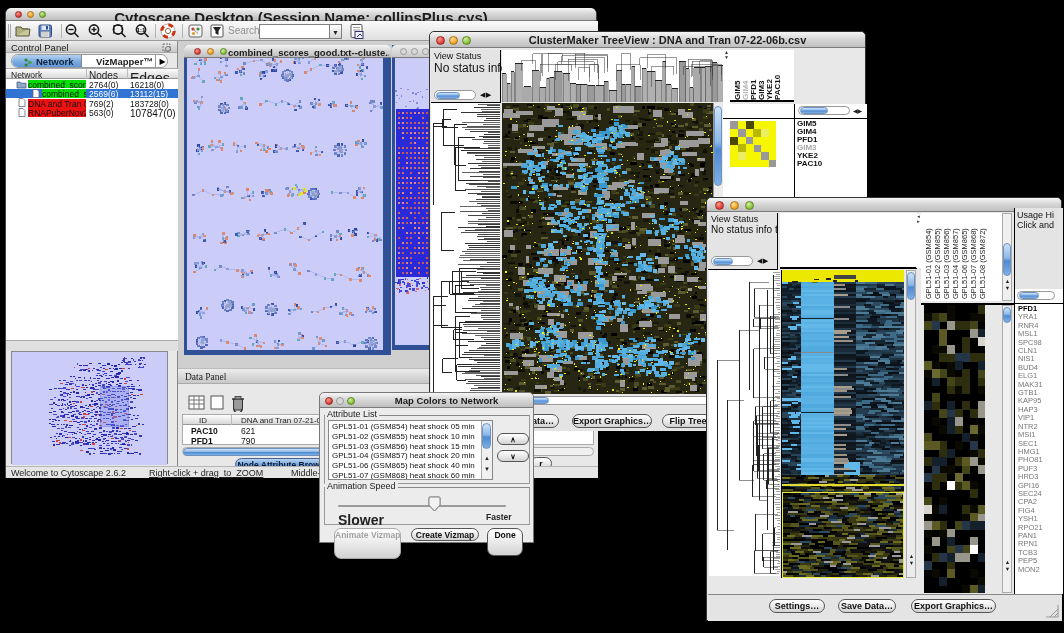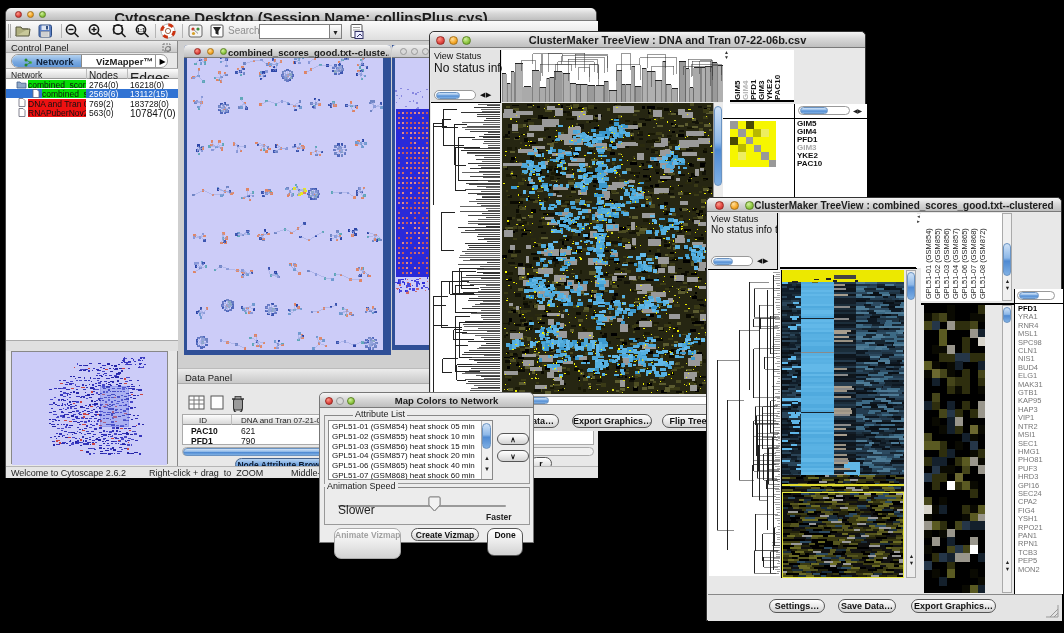--- a/index.html
+++ b/index.html
@@ -181,21 +181,21 @@
           <path fill="#6679c4" d="M103.5 18.5h2.5v2.5h-2.5zM99 21h2.5v2.5h-2.5zM94 16h2.5v2.5h-2.5zM150.5 14.5h2.5v2.5h-2.5zM145 8.5h2.5v2.5h-2.5zM156.5 94h2.5v2.5h-2.5zM146 90.5h2.5v2.5h-2.5zM156.5 87h2.5v2.5h-2.5zM130 134.5h2.5v2.5h-2.5zM127.5 139h2.5v2.5h-2.5zM122.5 130h2.5v2.5h-2.5zM129.5 132h2.5v2.5h-2.5zM42 250.5h2.5v2.5h-2.5zM36.5 250.5h2.5v2.5h-2.5zM34 246h2.5v2.5h-2.5zM34.5 243h2.5v2.5h-2.5zM44 243h2.5v2.5h-2.5zM87 253.5h2.5v2.5h-2.5zM78 248h2.5v2.5h-2.5zM80 245.5h2.5v2.5h-2.5zM10 286.5h2.5v2.5h-2.5zM10 278.5h2.5v2.5h-2.5zM178 287h2.5v2.5h-2.5zM177 283.5h2.5v2.5h-2.5zM187 280.5h2.5v2.5h-2.5z"></path>
           <path fill="#8ab" d="M98 18.5h2.5v2.5h-2.5zM102 15.5h2.5v2.5h-2.5zM102.5 18.5h2.5v2.5h-2.5zM102 14.5h2.5v2.5h-2.5zM101.5 14.5h2.5v2.5h-2.5zM147 12h2.5v2.5h-2.5zM35.5 47.5h2.5v2.5h-2.5zM34 51.5h2.5v2.5h-2.5zM153.5 92.5h2.5v2.5h-2.5zM152.5 92.5h2.5v2.5h-2.5zM124 133h2.5v2.5h-2.5zM122.5 136.5h2.5v2.5h-2.5zM127 137h2.5v2.5h-2.5zM128 135.5h2.5v2.5h-2.5zM40.5 247h2.5v2.5h-2.5zM40 245.5h2.5v2.5h-2.5zM41 242.5h2.5v2.5h-2.5zM40.5 245.5h2.5v2.5h-2.5zM42 245h2.5v2.5h-2.5zM83.5 251.5h2.5v2.5h-2.5zM85 249.5h2.5v2.5h-2.5zM14 283h2.5v2.5h-2.5zM13.5 282h2.5v2.5h-2.5zM13.5 280h2.5v2.5h-2.5zM182 285.5h2.5v2.5h-2.5zM185 281.5h2.5v2.5h-2.5z"></path>
           <path fill="#7c90cc" d="M97 18h2.5v2.5h-2.5zM152.5 7h2.5v2.5h-2.5zM150 8.5h2.5v2.5h-2.5zM151 11.5h2.5v2.5h-2.5zM38 51h2.5v2.5h-2.5zM34.5 45.5h2.5v2.5h-2.5zM35.5 47.5h2.5v2.5h-2.5zM149.5 89.5h2.5v2.5h-2.5zM151 87.5h2.5v2.5h-2.5zM152.5 92.5h2.5v2.5h-2.5zM152 89h2.5v2.5h-2.5zM126.5 136.5h2.5v2.5h-2.5zM128 132h2.5v2.5h-2.5zM124.5 135h2.5v2.5h-2.5zM82.5 251.5h2.5v2.5h-2.5zM13.5 280.5h2.5v2.5h-2.5zM13.5 279.5h2.5v2.5h-2.5zM186 284.5h2.5v2.5h-2.5zM183 285h2.5v2.5h-2.5zM182.5 280h2.5v2.5h-2.5z"></path>
           <path fill="#93a5d8" d="M97.5 16h2.5v2.5h-2.5zM152 8.5h2.5v2.5h-2.5zM152 7.5h2.5v2.5h-2.5zM148.5 11h2.5v2.5h-2.5zM34 48.5h2.5v2.5h-2.5zM34.5 51.5h2.5v2.5h-2.5zM153.5 91h2.5v2.5h-2.5zM37.5 248h2.5v2.5h-2.5zM41.5 246.5h2.5v2.5h-2.5zM86 251h2.5v2.5h-2.5zM80.5 253h2.5v2.5h-2.5zM81 251h2.5v2.5h-2.5zM82 249h2.5v2.5h-2.5zM13.5 280h2.5v2.5h-2.5zM15 280h2.5v2.5h-2.5zM183 283h2.5v2.5h-2.5zM181.5 286h2.5v2.5h-2.5z"></path>
           <path fill="#e8e820" d="M111 135h2.5v2.5h-2.5zM113 134h2.5v2.5h-2.5zM116 130h2.5v2.5h-2.5zM117 131.5h2.5v2.5h-2.5zM106 129h2.5v2.5h-2.5z"></path>
           <path fill="none" stroke="#96a4de" stroke-width="0.5" d="M13 1.5L11.5 -3M13 1.5L18 5.5M13 1.5L18.5 1M13 1.5L15.5 -2M13 1.5L8 5.5M13 1.5L14 5.5M13 1.5L18 4M13 1.5L10.5 -2.5M39 1.5L33.5 4M39 1.5L43.5 -1M39 1.5L40.5 -4M39 1.5L35.5 -2M39 1.5L39 7.5M39 1.5L33.5 0M57.5 5.5L67 2.5M67 2.5L74 2M74 2L80 6.5M80 6.5L86.5 9M90 6.5L93.5 3M90 6.5L88 12.5M90 6.5L83.5 6M90 6.5L86 1.5M90 6.5L88 2M90 6.5L82 5.5M90 6.5L85.5 12.5M90 6.5L82.5 7M112 1.5L107.5 4.5M112 1.5L108 -1M112 1.5L108.5 -1.5M112 1.5L108 4M112 1.5L112.5 4.5M112 1.5L111 -1.5M112 1.5L115.5 -1M112 1.5L108.5 0.5M122 4L128 0M128 0L136 -4M136 -4L143.5 -5.5M155 1.5L160.5 1M155 1.5L158.5 0.5M155 1.5L157 -2.5M155 1.5L151.5 4M155 1.5L152.5 -2M155 1.5L152.5 5.5M175 6L172.5 9M175 6L176 0.5M175 6L174 2M175 6L179.5 9M175 6L170.5 6.5M175 6L176 0M11 18L16.5 23.5M11 18L11.5 11.5M11 18L6.5 19.5M11 18L5.5 19.5M11 18L12 11.5M11 18L6.5 19.5M34 19L28 19.5M34 19L39.5 16.5M34 19L32.5 13.5M34 19L32.5 14.5M34 19L30.5 21.5M34 19L31.5 22M34 19L34 23.5M34 19L38 14.5M53.5 13.5L54 16.5M53.5 13.5L51 10.5M53.5 13.5L55.5 9M53.5 13.5L57 15.5M53.5 13.5L49.5 14.5M53.5 13.5L56 11M77 18L73.5 21M77 18L79 13.5M77 18L76 14.5M77 18L73 18M77 18L73 15M77 18L74 14.5M100.5 17L105.5 17M100.5 17L104.5 19.5M100.5 17L103 21.5M100.5 17L100.5 22M100.5 17L97.5 21.5M100.5 17L96 19.5M100.5 17L95 17M100.5 17L96 14.5M100.5 17L97.5 12.5M100.5 17L100.5 12M100.5 17L103 12.5M100.5 17L104.5 14.5M118.5 14L124 11.5M124 11.5L133.5 7M133.5 7L140.5 7M140.5 7L149.5 10M150.5 11L155.5 11M150.5 11L154.5 14M150.5 11L151.5 15.5M150.5 11L148.5 15M150.5 11L146.5 12.5M150.5 11L146.5 9.5M150.5 11L148.5 7M150.5 11L151.5 6.5M150.5 11L154.5 8M173.5 16.5L174.5 12.5M173.5 16.5L175 20.5M173.5 16.5L172.5 12.5M173.5 16.5L170 16.5M173.5 16.5L171 12.5M173.5 16.5L177.5 17.5M173.5 16.5L175.5 12M14.5 44.5L8 44.5M14.5 44.5L15 39M14.5 44.5L7 43M14.5 44.5L12 50.5M14.5 44.5L11.5 48.5M14.5 44.5L9.5 43M14.5 44.5L8.5 44M36.5 50L41.5 50M36.5 50L40.5 53M36.5 50L37.5 54.5M36.5 50L34.5 54M36.5 50L32 51.5M36.5 50L32 48.5M36.5 50L34.5 46M36.5 50L37.5 45M36.5 50L40.5 47M57.5 45L52 49M57.5 45L54 40.5M57.5 45L59.5 50.5M57.5 45L54.5 49.5M57.5 45L59 49.5M73.5 46L79.5 43M79.5 43L89 46M89 46L94.5 43M94.5 43L102 45.5M107 47.5L108.5 52M107 47.5L112 48M107 47.5L113.5 49.5M107 47.5L101 45.5M107 47.5L113 43.5M129 45.5L124 45M129 45.5L131.5 42M129 45.5L126.5 49M129 45.5L127 48.5M129 45.5L127.5 49.5M129 45.5L128 41M129 45.5L132.5 46M129 45.5L132 47M146.5 44L144 48.5M146.5 44L148.5 47.5M146.5 44L143.5 46M146.5 44L147.5 47.5M146.5 44L142 47M164 47.5L166.5 53M164 47.5L169.5 49M164 47.5L163.5 44.5M164 47.5L159 47M164 47.5L169.5 48M164 47.5L159 47.5M187.5 48.5L184 43.5M187.5 48.5L194 49M187.5 48.5L186 43.5M187.5 48.5L194 45.5M187.5 48.5L184 53M187.5 48.5L183.5 45M10 92.5L15.5 89.5M10 92.5L12 88M10 92.5L15 90.5M10 92.5L14.5 93M10 92.5L12 96M10 92.5L16 90M10 92.5L13.5 90M10 92.5L11.5 87.5M29.5 88.5L25.5 92M29.5 88.5L25 83.5M29.5 88.5L32 83.5M29.5 88.5L34.5 91.5M29.5 88.5L24 86.5M29.5 88.5L22.5 88M29.5 88.5L34.5 89.5M29.5 88.5L35.5 86.5M51 88L46.5 87M51 88L54 93M51 88L49.5 93.5M51 88L58 88.5M51 88L46.5 84.5M76.5 87L69.5 85M76.5 87L79 93M76.5 87L81 89.5M76.5 87L82.5 91M76.5 87L77 91.5M76.5 87L70.5 87M76.5 87L73.5 91.5M93.5 90.5L88.5 86.5M93.5 90.5L89 93M93.5 90.5L87 94M93.5 90.5L89 88.5M93.5 90.5L100 90M93.5 90.5L89.5 87M93.5 90.5L99 91M93.5 90.5L86.5 93.5M111 89.5L116 91.5M111 89.5L116.5 89.5M111 89.5L110.5 93M111 89.5L106.5 89M111 89.5L112.5 85.5M111 89.5L115.5 88M111 89.5L108 87M129 92.5L128.5 88.5M129 92.5L132.5 96.5M129 92.5L134.5 94M129 92.5L124 95.5M129 92.5L129 97M153 91.5L158.5 91.5M153 91.5L157.5 95M153 91.5L154.5 97M153 91.5L151 97M153 91.5L148.5 95M153 91.5L147.5 91.5M153 91.5L148.5 88.5M153 91.5L151 86.5M153 91.5L154.5 86.5M153 91.5L157.5 88.5M173.5 85.5L178.5 85.5M173.5 85.5L175 88M173.5 85.5L171 83M173.5 85.5L170 84.5M173.5 85.5L169.5 86.5M173.5 85.5L175.5 82M173.5 85.5L175.5 89M173.5 85.5L169.5 84.5M6.5 137L15.5 132M15.5 132L25.5 137M25.5 137L35.5 136.5M37.5 133.5L43 133M37.5 133.5L45.5 134.5M37.5 133.5L40.5 129M37.5 133.5L34 137.5M37.5 133.5L31 131.5M37.5 133.5L44 136M37.5 133.5L31 129.5M37.5 133.5L31 131M61 137.5L63 141.5M61 137.5L57 140M61 137.5L56.5 139.5M61 137.5L55 139.5M61 137.5L66 138M61 137.5L65.5 134.5M61 137.5L60.5 131.5M79.5 135.5L75.5 134.5M79.5 135.5L81.5 132.5M79.5 135.5L83 134M79.5 135.5L76.5 137.5M79.5 135.5L84.5 135.5M79.5 135.5L79.5 132.5M79.5 135.5L82 132.5M103 133L100.5 130M103 133L105.5 131M103 133L98.5 131M103 133L101.5 136.5M103 133L106 136.5M103 133L100.5 137M103 133L105 137.5M126.5 135.5L131.5 135.5M126.5 135.5L130.5 138.5M126.5 135.5L129 140M126.5 135.5L126.5 141M126.5 135.5L123.5 140M126.5 135.5L122 138.5M126.5 135.5L121 135.5M126.5 135.5L122 133M126.5 135.5L123.5 131M126.5 135.5L126.5 130.5M126.5 135.5L129 131M126.5 135.5L130.5 133M145 134.5L153.5 135M153.5 135L161 134.5M161 134.5L167 139M174.5 134L173 129.5M174.5 134L177 129.5M174.5 134L175.5 140M174.5 134L170 136M174.5 134L170 133M174.5 134L177.5 137.5M174.5 134L172 130.5M174.5 134L170 133M13 179L16 176M13 179L17 177.5M13 179L17.5 182M13 179L7 179M13 179L7.5 177.5M35.5 180.5L38 184.5M35.5 180.5L39.5 180.5M35.5 180.5L36.5 175.5M35.5 180.5L34 185M35.5 180.5L36 175M35.5 180.5L40 178.5M35.5 180.5L37.5 183.5M56 177L60 173M56 177L61.5 173M56 177L49.5 176.5M56 177L51 177.5M56 177L61 176M56 177L51.5 175M75.5 177L81 175.5M75.5 177L76 181M75.5 177L77.5 172.5M75.5 177L71 177.5M75.5 177L76.5 181M75.5 177L73.5 180.5M75.5 177L80 175M75.5 177L71.5 177M88 174.5L97.5 171.5M97.5 171.5L104.5 174.5M104.5 174.5L110.5 170M110.5 170L117 165M113 178.5L122 182M122 182L129 177.5M129 177.5L136 174M148.5 178L153 178M148.5 178L144 177.5M148.5 178L143.5 181.5M148.5 178L154 180.5M148.5 178L150 182M148.5 178L150.5 173.5M148.5 178L153 175.5M166 173.5L168 171.5M166 173.5L162 172.5M166 173.5L165.5 177.5M166 173.5L168 176M166 173.5L169.5 172M166 173.5L168.5 176.5M188.5 177L194 181.5M188.5 177L180.5 174.5M188.5 177L180.5 179M188.5 177L187.5 181M188.5 177L189.5 182.5M188.5 177L186 182.5M188.5 177L191.5 181.5M13.5 210L10.5 204.5M13.5 210L18.5 208M13.5 210L16.5 204.5M13.5 210L16 205.5M13.5 210L9 208.5M13.5 210L14.5 204M13.5 210L7.5 213.5M13.5 210L8.5 205.5M28 212L33.5 208.5M33.5 208.5L40.5 211M40.5 211L50.5 212.5M50.5 212.5L56.5 214.5M60 216L55.5 213M60 216L55.5 215.5M60 216L56 211.5M60 216L55 218M60 216L65 215M60 216L64.5 213M60 216L55.5 212M60 216L55 218.5M83.5 217L89 216M83.5 217L91 218M83.5 217L88.5 214M83.5 217L81.5 210.5M83.5 217L91 219M107.5 211L108.5 207M107.5 211L107.5 206.5M107.5 211L103 207M107.5 211L112 215.5M107.5 211L103.5 206.5M121.5 212.5L128.5 216M128.5 216L138 220M138 220L145.5 221M147.5 216.5L154 216.5M154 216.5L163.5 221.5M163.5 221.5L173 222M176.5 214L170.5 211.5M176.5 214L181 217.5M176.5 214L173 217M176.5 214L175.5 210M176.5 214L175 210.5M176.5 214L172 218M176.5 214L172 210M176.5 214L182 218M17 255L20 250M17 255L12 253M17 255L10 254.5M17 255L14 250.5M17 255L12.5 256M17 255L13.5 259.5M17 255L10.5 254M40.5 247L45.5 247M40.5 247L45 250M40.5 247L43 252M40.5 247L40.5 252.5M40.5 247L37.5 252M40.5 247L35.5 250M40.5 247L35 247M40.5 247L35.5 244.5M40.5 247L37.5 242.5M40.5 247L40.5 241.5M40.5 247L43 242.5M40.5 247L45 244.5M60.5 249.5L59 255M60.5 249.5L58 253M60.5 249.5L54.5 249.5M60.5 249.5L67 251M60.5 249.5L62.5 254.5M60.5 249.5L64 255M60.5 249.5L56 251.5M60.5 249.5L66 246.5M84 251L89.5 251M84 251L88 254.5M84 251L85 256.5M84 251L81.5 255.5M84 251L79 253M84 251L79 249.5M84 251L81.5 246.5M84 251L85 246M84 251L88 247.5M107.5 252L103 252.5M107.5 252L110 247.5M107.5 252L113.5 251M107.5 252L102.5 255.5M107.5 252L111.5 249M107.5 252L107.5 246.5M107.5 252L102 251.5M125 254L130.5 253.5M130.5 253.5L136.5 250M136.5 250L143.5 249M143.5 249L149 246.5M160 252.5L159.5 257.5M160 252.5L153 255M160 252.5L155.5 251M160 252.5L165.5 256.5M160 252.5L159 256.5M160 252.5L154.5 255M160 252.5L163.5 255.5M160 252.5L156 250M183.5 252.5L180.5 250M183.5 252.5L178.5 253.5M183.5 252.5L188 251M183.5 252.5L185.5 255M183.5 252.5L188 254M183.5 252.5L180 251.5M183.5 252.5L180 249.5M183.5 252.5L186 249.5M14.5 284L20 284M14.5 284L19 286.5M14.5 284L17 288.5M14.5 284L14 289M14.5 284L11.5 288M14.5 284L9.5 285.5M14.5 284L9.5 282.5M14.5 284L11.5 280M14.5 284L14 278.5M14.5 284L17 279M14.5 284L19 281M33.5 282.5L40.5 284.5M40.5 284.5L49 286.5M49 286.5L58 290M70 283L63.5 280M70 283L66 286.5M70 283L73 288M70 283L68.5 277M70 283L74 288M70 283L76.5 285M70 283L70 287.5M90.5 286.5L95.5 287M90.5 286.5L89 289.5M90.5 286.5L88 283M90.5 286.5L88 290M90.5 286.5L95 286M90.5 286.5L92 282.5M90.5 286.5L90.5 290M111 281.5L115.5 278M111 281.5L114.5 277M111 281.5L112 275.5M111 281.5L115.5 279.5M111 281.5L115 278.5M132 285L126.5 290M132 285L130 279M132 285L136 282.5M132 285L133.5 280.5M132 285L139 288M150 284.5L158 283.5M158 283.5L167 287M167 287L175 284M175 284L181 283.5M183.5 285L189.5 285M183.5 285L188.5 288M183.5 285L185.5 290.5M183.5 285L182 290.5M183.5 285L179 288M183.5 285L178 285M183.5 285L179 281.5M183.5 285L182 279.5M183.5 285L185.5 279.5M183.5 285L188.5 281.5M112 132L117 134M112 132L109 127M112 132L112 136.5M112 132L109.5 129M112 132L114 135M112 132L117.5 131.5M112 132L111.5 137M112 132L118 132.5M112 132L107 130.5"></path>
         </svg></div>
     </div>
 <div class="abs" style="left:172px;top:360px;width:420px;height:98px;background:#e8e8e8;">
 <div class="abs" style="left:0;top:0;width:100%;height:16px;background:linear-gradient(#ececec,#c8c8c8);border-bottom:1px solid #aaa;border-top:1px solid #bbb;"></div>
-<div class="abs" style="left:7px;top:3.5px;font-size:9.5px;color:#1a1a1a;">Data Panel</div>
+<div class="abs" style="left:7px;top:3.5px;font-size:9.5px;color:#1a1a1a;font-family:Liberation Serif, serif;">Data Panel</div>
 <svg class="abs" style="left:10px;top:26px" width="60" height="18">
         <rect x="1" y="2" width="15" height="13" fill="#fdfdfd" stroke="#555"></rect>
         <path d="M1 6 h15 M1 10 h15 M6 2 v13 M11 2 v13" stroke="#777" stroke-width="1" fill="none"></path>
         <rect x="23" y="2" width="12" height="13" fill="#fdfdfd" stroke="#555"></rect>
         <path d="M44 5 h12 M46 5 v10 a1 1 0 0 0 8 0 v-10" stroke="#333" stroke-width="1.6" fill="none"></path>
         <rect x="45.5" y="5" width="9" height="11" rx="2" fill="#9a9a9a" stroke="#333"></rect>
         <rect x="47" y="2.5" width="6" height="2.5" fill="#9a9a9a" stroke="#333" stroke-width="0.8"></rect>
       </svg>
 <div class="abs" style="left:4px;top:46px;width:412px;height:31px;background:#fff;border:1px solid #aaa;">
         <div class="abs" style="left:0;top:0;width:100%;height:9.5px;background:linear-gradient(#fdfdfd,#d8d8d8);border-bottom:1px solid #999;">
@@ -209,21 +209,21 @@
         <div class="abs" style="left:8px;top:21px;font-size:8.5px;font-weight:bold;color:#111;">PFD1</div>
         <div class="abs" style="left:58px;top:21px;font-size:8.5px;color:#111;">790</div>
       </div>
 <div class="abs" style="left:4px;top:79px;width:412px;height:9px;background:#f0f0f0;border:1px solid #aaa;border-radius:5px;"></div>
 <div class="pill" style="left:5px;top:79.5px;width:186px;height:8px;"></div>
 <div class="abs" style="left:57px;top:90px;width:100px;height:13px;background:linear-gradient(#b8d4f2,#6fa3e0 55%,#4f8ad2);border:1px solid #46648e;border-radius:7px;font-size:8.5px;font-weight:bold;color:#0c1a30;text-align:center;line-height:12px;white-space:nowrap;">Node Attribute Browser</div>
 <div class="btn" style="left:352px;top:89px;width:22px;height:13px;font-size:8.5px;line-height:12px;border-radius:7px;">r</div>
 </div>
 <div class="abs" style="left:0;top:458px;width:592px;height:12px;background:#e6e6e6;border-top:1px solid #b5b5b5;">
       <div class="abs" style="left:5px;top:1px;font-size:9px;color:#222;">Welcome to Cytoscape 2.6.2</div>
-      <div class="abs" style="left:143px;top:1px;font-size:9px;color:#222;">Right-click + drag&nbsp; to&nbsp; ZOOM</div>
+      <div class="abs" style="left:143px;top:1px;font-size:9px;color:#222;text-decoration:underline;">Right-click + drag&nbsp; to&nbsp; ZOOM</div>
       <div class="abs" style="left:285px;top:1px;font-size:9px;color:#222;">Middle-click + drag&nbsp; to&nbsp; PAN</div>
     </div>
 </div>
 <div class="win" style="left:429px;top:31px;width:437px;height:400px;border:1px solid #333;border-radius:5px 5px 0 0;">
 <div class="tbar" style="height:16px;border-radius:5px 5px 0 0;"></div>
 <div class="tl r" style="left:6px;top:4px;width:9px;height:9px;"></div>
 <div class="tl o" style="left:19px;top:4px;width:9px;height:9px;"></div>
 <div class="tl g" style="left:32px;top:4px;width:9px;height:9px;"></div>
 <div class="ttl" style="top:2px;font-size:11px;">ClusterMaker TreeView : DNA and Tran 07-22-06b.csv</div>
 <div class="abs" style="left:1px;top:18px;width:70px;height:53px;background:#e4e4e4;border-right:1.5px solid #000;border-bottom:1px solid #000;">
@@ -313,21 +313,20 @@
 <div class="abs" style="left:1px;top:374px;width:435px;height:25px;background:#e4e4e4;"></div>
 <div class="btn" style="left:67px;top:8px;width:62px;height:14px;font-size:9px;line-height:13px;border-radius:8px;top:382px;">Save Data…</div>
 <div class="btn" style="left:142px;top:382px;width:80px;height:14px;font-size:9px;line-height:13px;border-radius:8px;">Export Graphics…</div>
 <div class="btn" style="left:232px;top:382px;width:70px;height:14px;font-size:9px;line-height:13px;border-radius:8px;">Flip Tree N…</div>
 </div>
 <div class="win" style="left:706px;top:197px;width:356px;height:424px;border:1px solid #333;border-radius:5px 5px 0 0;">
 <div class="tbar" style="height:14px;border-radius:5px 5px 0 0;"></div>
 <div class="tl r" style="left:8px;top:2.5px;width:9px;height:9px;"></div>
 <div class="tl o" style="left:23px;top:2.5px;width:9px;height:9px;"></div>
 <div class="tl g" style="left:38px;top:2.5px;width:9px;height:9px;"></div>
-<div class="ttl" style="top:1.5px;font-size:10px;left:42px;right:2px;">ClusterMaker TreeView : combined_scores_good.txt--clustered</div>
 <div class="abs" style="left:1px;top:15px;width:70px;height:57px;background:#e4e4e4;border-right:1.5px solid #000;border-bottom:1px solid #000;">
       <div class="abs" style="left:3px;top:1px;font-size:9px;color:#111;">View Status</div>
       <div class="abs" style="left:3px;top:11px;font-size:10px;color:#111;white-space:nowrap;">No status info t</div>
       <div class="strack" style="left:3px;top:43px;width:42px;height:10px;"></div>
       <div class="pill" style="left:5px;top:44.5px;width:20px;height:7px;"></div>
       <div class="abs" style="left:49px;top:44px;font-size:7px;color:#111;">◀ ▶</div>
     </div>
 <div class="abs" style="left:72.5px;top:15px;width:137px;height:56px;background:#fff;border-bottom:2.5px solid #000;"></div>
 <div class="abs" style="left:209px;top:16px;width:5px;height:54px;background:#fff;font-size:4.5px;color:#333;text-align:center;line-height:5px;">◄<br>►</div>
 <div class="abs" style="left:214px;top:15px;width:81px;height:88px;background:#fff;"><svg width="81" height="88">
@@ -337,20 +336,24 @@
           <text transform="translate(28,86) rotate(-90)">GPL51-03 (GSM856)</text>
           <text transform="translate(37,86) rotate(-90)">GPL51-04 (GSM857)</text>
           <text transform="translate(46,86) rotate(-90)">GPL51-06 (GSM865)</text>
           <text transform="translate(55,86) rotate(-90)">GPL51-07 (GSM868)</text>
           <text transform="translate(64,86) rotate(-90)">GPL51-08 (GSM872)</text>
         </g>
       </svg></div>
 <div class="abs" style="left:295px;top:15px;width:10px;height:88px;background:#f0f0f0;border:1px solid #aaa;"></div>
 <div class="pill" style="left:296px;top:45px;width:8px;height:33px;border-radius:4px;"></div>
 <div class="abs" style="left:296.5px;top:80px;font-size:5.5px;color:#222;line-height:6.5px;text-align:center;width:8px;">▲<br>▼</div>
+<div class="abs" style="left:307px;top:10px;width:49px;height:81px;background:#e4e4e4;border-left:1.5px solid #000;">
+      <div class="abs" style="left:2px;top:2px;font-size:9px;color:#111;white-space:nowrap;">Usage Hi</div>
+      <div class="abs" style="left:2px;top:12px;font-size:9px;color:#111;white-space:nowrap;">Click and</div>
+    </div>
 <div class="abs" style="left:307px;top:91px;width:49px;height:14px;background:#fff;border-left:1.5px solid #000;">
       <div class="strack" style="left:2px;top:2px;width:38px;height:9px;"></div>
       <div class="pill" style="left:4px;top:3px;width:20px;height:7px;"></div>
     </div>
 <div class="abs" style="left:214px;top:105px;width:142px;height:1.5px;background:#000;"></div>
 <div class="abs" style="left:2px;top:72px;width:71px;height:306px;"><svg width="71" height="306" viewBox="0 0 71 306" shape-rendering="crispEdges">
         <path fill="#fff" d="M0 0h71v306h-71z"></path>
         <path fill="none" stroke="#444" stroke-width="0.5" d="M63.5 2L71 2M67 4L71 4M64.5 6L71 6M66 8.5L71 8.5M64.5 10.5L71 10.5M66.5 13L71 13M67.5 15.5L71 15.5M66.5 18L71 18M64.5 20.5L71 20.5M67.5 23L71 23M67.5 25L71 25M64.5 27.5L71 27.5M67 29.5L71 29.5M66 32.5L71 32.5M66.5 35L71 35M67 37L71 37M67.5 39.5L71 39.5M69 42.5L71 42.5M64 44.5L71 44.5M66 47L71 47M65.5 49.5L71 49.5M66 52L71 52M65.5 55L71 55M65 57.5L71 57.5M68 60L71 60M67 63L71 63M66.5 65L71 65M64.5 67.5L71 67.5M65 69.5L71 69.5M65.5 71.5L71 71.5M64 74L71 74M63 76L71 76M65.5 78.5L71 78.5M65 80.5L71 80.5M66.5 83.5L71 83.5M67 86L71 86M66.5 88L71 88M68 91L71 91M66 93.5L71 93.5M68 96.5L71 96.5M64 99L71 99M65 101.5L71 101.5M67.5 103.5L71 103.5M64.5 106L71 106M69 108.5L71 108.5M67.5 111L71 111M66.5 113.5L71 113.5M63 116L71 116M65 119L71 119M68.5 121.5L71 121.5M65.5 123.5L71 123.5M65.5 126L71 126M68 128.5L71 128.5M67.5 131L71 131M66 134L71 134M66.5 136L71 136M64 138.5L71 138.5M68 141.5L71 141.5M68.5 143.5L71 143.5M66.5 146.5L71 146.5M64 148.5L71 148.5M64 151.5L71 151.5M68 154.5L71 154.5M65 157.5L71 157.5M65.5 160L71 160M68 163L71 163M68 166L71 166M68.5 168L71 168M67 170.5L71 170.5M68.5 173L71 173M67 176L71 176M65.5 178L71 178M66.5 180.5L71 180.5M65.5 182.5L71 182.5M65.5 185L71 185M65.5 187L71 187M66 189.5L71 189.5M64.5 191.5L71 191.5M64.5 193.5L71 193.5M65.5 196L71 196M67.5 198.5L71 198.5M63 201L71 201M68.5 204L71 204M65.5 206.5L71 206.5M66 209L71 209M67.5 211L71 211M68.5 214L71 214M65 216L71 216M65.5 219L71 219M67 221.5L71 221.5M63.5 224L71 224M67 227L71 227M66 229.5L71 229.5M65 232L71 232M65.5 234.5L71 234.5M66.5 237L71 237M67 239.5L71 239.5M67.5 242.5L71 242.5M65.5 245L71 245M66 248L71 248M67.5 250.5L71 250.5M68.5 253.5L71 253.5M68 256.5L71 256.5M68.5 259L71 259M66.5 262L71 262M66.5 264.5L71 264.5M68 267L71 267M68 269.5L71 269.5M63 272.5L71 272.5M63 275L71 275M64 277L71 277M64 280L71 280M66.5 282.5L71 282.5M67 284.5L71 284.5M67 286.5L71 286.5M64 288.5L71 288.5M68.5 291L71 291M68 293.5L71 293.5M64 296.5L71 296.5M66 299L71 299M68 301.5L71 301.5"></path>
         <path fill="none" stroke="#222" stroke-width="1" d="M43.5 194.5L43.5 226.5M61.5 46L61.5 83.5M54.5 287L54.5 297M44.5 48.5L44.5 56.5M44.5 153.5L44.5 201M53.5 136.5L53.5 167.5M47 145.5L47 185.5M45 280.5L45 303M46 136.5L46 154.5M49 175L49 200.5M65 257.5L65 275.5M57.5 209.5L57.5 218.5M61.5 130.5L61.5 162.5M45 18.5L45 47M54.5 183.5L54.5 210M55.5 87L55.5 99M53.5 143L53.5 178.5M64 135L64 164M46.5 244L46.5 280.5M48 163L48 208M48 153.5L48 169.5M59 177.5L59 214M53.5 263.5L53.5 290.5M59 178L59 199.5M44 166.5L44 194.5M44.5 78.5L44.5 127.5M51 48L51 58.5M63 167L63 210M61 281.5L61 303M44.5 150.5L44.5 190.5M64 5L64 300M58 20L58 260M50 35L50 230M30 60L30 210M8 90L8 260M18 130L18 280M40 12L40 120"></path>
         <path fill="none" stroke="#222" stroke-width="0.5" d="M43.5 194.5L70 194.5M43.5 226.5L66.5 226.5M61.5 46L69.5 46M61.5 83.5L68 83.5M54.5 287L71 287M54.5 297L68.5 297M44.5 48.5L66 48.5M44.5 56.5L69 56.5M44.5 153.5L70 153.5M44.5 201L70.5 201M53.5 136.5L68 136.5M53.5 167.5L67.5 167.5M47 145.5L69 145.5M47 185.5L67 185.5M45 280.5L69.5 280.5M45 303L66.5 303M46 136.5L66 136.5M46 154.5L69 154.5M49 175L70.5 175M49 200.5L70 200.5M65 257.5L66.5 257.5M65 275.5L70.5 275.5M57.5 209.5L71 209.5M57.5 218.5L69.5 218.5M61.5 130.5L67 130.5M61.5 162.5L69.5 162.5M45 18.5L70.5 18.5M45 47L66.5 47M54.5 183.5L67 183.5M54.5 210L69 210M55.5 87L66.5 87M55.5 99L70 99M53.5 143L69.5 143M53.5 178.5L69 178.5M64 135L69 135M64 164L68.5 164M46.5 244L68.5 244M46.5 280.5L69 280.5M48 163L69.5 163M48 208L67.5 208M48 153.5L69 153.5M48 169.5L69 169.5M59 177.5L69.5 177.5M59 214L70 214M53.5 263.5L66.5 263.5M53.5 290.5L70 290.5M59 178L66 178M59 199.5L70.5 199.5M44 166.5L66.5 166.5M44 194.5L66.5 194.5M44.5 78.5L71 78.5M44.5 127.5L70.5 127.5M51 48L71 48M51 58.5L70 58.5M63 167L70.5 167M63 210L68 210M61 281.5L69 281.5M61 303L70 303M44.5 150.5L67 150.5M44.5 190.5L70.5 190.5M50 35L64 35M50 230L58 230M30 60L50 60M30 210L45 210M8 90L30 90M8 260L25 260M18 130L35 130M40 12L60 12"></path>
@@ -458,21 +461,21 @@
       <path d="M13 1 L13 13 L1 13" fill="none" stroke="#999"></path>
       <path d="M13 5 L5 13 M13 9 L9 13" stroke="#999" fill="none"></path>
     </svg>
 </div>
 <div class="win" style="left:319px;top:392px;width:215px;height:151px;background:#ececec;border:1px solid #777;border-radius:5px 5px 0 0;">
 <div class="tbar" style="height:15px;border-radius:5px 5px 0 0;"></div>
 <div class="tl r" style="left:5px;top:4px;width:8px;height:8px;"></div>
 <div class="tl d" style="left:16px;top:4px;width:8px;height:8px;"></div>
 <div class="tl g" style="left:27px;top:4px;width:8px;height:8px;"></div>
 <div class="ttl" style="top:2px;font-size:9.5px;">Map Colors to Network</div>
-<div class="gl" style="left:5px;top:17px;margin-left:28px;">Attribute List</div>
+<div class="gl" style="left:5px;top:17px;">Attribute List</div>
 <div class="gb" style="left:4px;top:22px;width:206px;height:69px;"></div>
 <div class="abs" style="left:8px;top:27px;width:165px;height:60px;background:#fff;border:1px solid #888;overflow:hidden;">
       <div class="abs" style="left:3px;top:1px;font-size:8px;line-height:9.8px;color:#111;white-space:nowrap;">
         <div>GPL51-01 (GSM854) heat shock 05 min</div>
         <div>GPL51-02 (GSM855) heat shock 10 min</div>
         <div>GPL51-03 (GSM856) heat shock 15 min</div>
         <div>GPL51-04 (GSM857) heat shock 20 min</div>
         <div>GPL51-06 (GSM865) heat shock 40 min</div>
         <div>GPL51-07 (GSM868) heat shock 60 min</div>
       </div>
@@ -482,17 +485,17 @@
     </div>
 <div class="btn" style="left:177px;top:40px;width:32px;height:12px;font-size:7.5px;line-height:11px;border-radius:6px;">∧</div>
 <div class="btn" style="left:177px;top:57px;width:32px;height:12px;font-size:7.5px;line-height:11px;border-radius:6px;">∨</div>
 <div class="gl" style="left:5px;top:89px;">Animation Speed</div>
 <div class="gb" style="left:4px;top:94px;width:206px;height:38px;"></div>
 <div class="abs" style="left:18px;top:112px;width:168px;height:2px;background:#9a9a9a;border-radius:1px;"></div>
 <svg class="abs" style="left:107px;top:103px" width="15" height="17">
       <path d="M2 2 Q2 1 3 1 L12 1 Q13 1 13 2 L13 9 L7.5 15 L2 9 Z" fill="linear" stroke="#888"></path>
       <path d="M2 2 Q2 1 3 1 L12 1 Q13 1 13 2 L13 9 L7.5 15 L2 9 Z" fill="#f2f2f2" stroke="#888"></path>
     </svg>
-<div class="abs" style="left:18px;top:110px;font-size:12px;font-weight:normal;color:#222;">Slower</div>
+<div class="abs" style="left:18px;top:119px;font-size:14px;font-weight:bold;color:#222;">Slower</div>
 <div class="abs" style="left:166px;top:119px;font-size:8.5px;font-weight:bold;color:#222;">Faster</div>
 <div class="btn" style="left:14px;top:135px;width:67px;height:31px;font-size:8.5px;line-height:12px;border-radius:7px;color:#a2a2a2;border-color:#aaa;">Animate Vizmap</div>
 <div class="btn" style="left:91px;top:135px;width:68px;height:13px;font-size:8.5px;line-height:12px;border-radius:7px;">Create Vizmap</div>
 <div class="btn" style="left:167px;top:135px;width:36px;height:28px;font-size:8.5px;line-height:12px;border-radius:7px;">Done</div>
 </div>
 </body></html>

